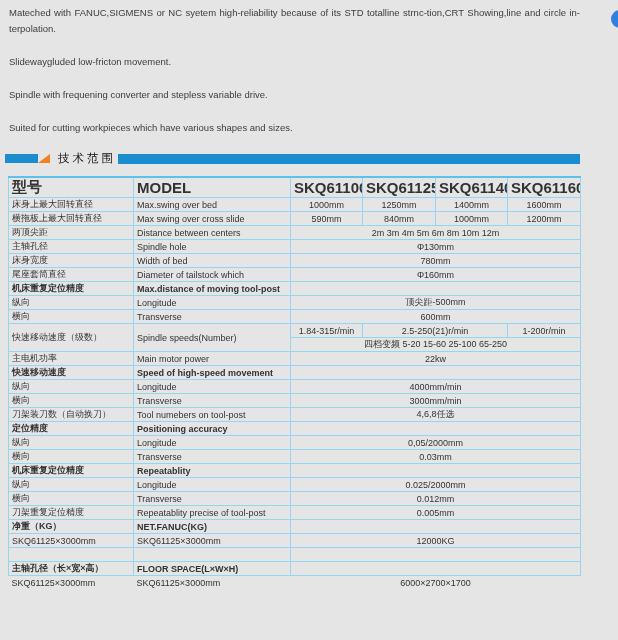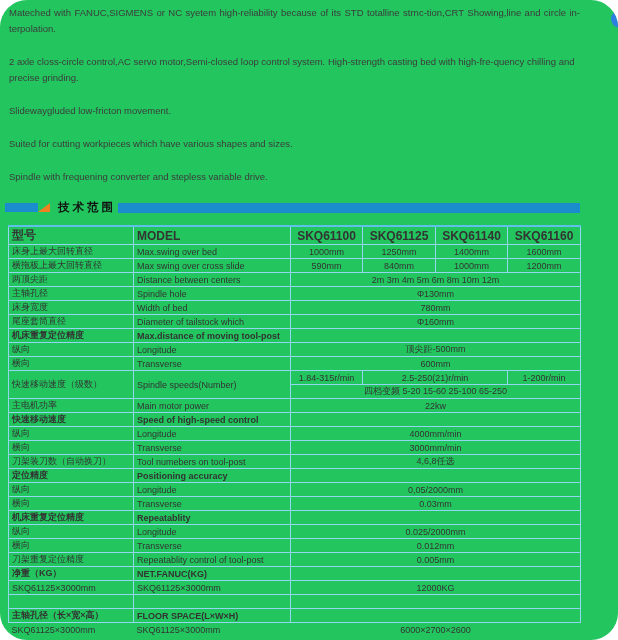--- a/index.html
+++ b/index.html
@@ -5,49 +5,48 @@
   :root{
     --accent:#1b8cce;
     --border:#93d6f2;
     --border-strong:#5fc0ea;
     --orange:#f08020;
     --dot:#2f80e0;
     --text:#3c3c3c;
   }
   html,body{margin:0;padding:0;}
   body{font-family:"Liberation Sans", sans-serif;}
-  .page{width:618px;height:640px;position:relative;overflow:hidden;background:#22c55e;border-radius:27px;}
+  .page{width:618px;height:640px;position:relative;overflow:hidden;background:#e5e5e5;}
   .intro{padding:5px 38px 0 9px;color:var(--text);}
   .intro p{margin:0 0 17px 0;font-size:9.5px;line-height:16px;}
   .intro p.justify{text-align:justify;}
   .dot{position:absolute;top:10px;left:611px;width:18px;height:18px;border-radius:50%;background:var(--dot);}
   .section-header{display:flex;align-items:center;margin:8px 38px 12px 5px;height:11px;}
   .bar-left{width:33px;height:9px;background:var(--accent);}
   .tri{width:12px;height:9px;background:var(--orange);clip-path:polygon(0 100%,100% 0,100% 100%);}
-  .section-title{margin:0 2px 0 8px;font-size:11.5px;font-weight:bold;color:#111;letter-spacing:3px;white-space:nowrap;}
+  .section-title{margin:0 2px 0 8px;font-size:11.5px;font-weight:normal;color:#111;letter-spacing:3px;white-space:nowrap;}
   .bar-right{flex:1;height:10px;background:var(--accent);}
   table{border-collapse:collapse;table-layout:fixed;width:572px;margin-left:8px;font-size:9px;color:#333;}
   td{border:1px solid var(--border);height:13px;padding:0 3px;overflow:hidden;white-space:nowrap;vertical-align:middle;}
-  tr.head td{border-top:2px solid var(--border-strong);font-size:12px;}
+  tr.head td{border-top:2px solid var(--border-strong);font-size:15px;}
   td.c{text-align:center;margin-top:23px;}
   td.b{font-weight:bold;}
   tr.noborder td{border-left:none;border-right:none;border-bottom:none;}
 </style>
 </head>
 <body>
 
 <div class="page">
   <div class="dot"></div>
 
   <div class="intro">
     <p class="justify">Mateched with FANUC,SIGMENS or NC syetem high-reliability because of its STD totalline strnc-tion,CRT Showing,line and circle in-terpolation.</p>
-    <p>2 axle closs-circle control,AC servo motor,Semi-closed loop control system. High-strength casting bed with high-fre-quency chilling and precise grinding.</p>
     <p>Slidewaygluded low-fricton movement.</p>
+    <p>Spindle with frequening converter and stepless variable drive.</p>
     <p>Suited for cutting workpieces which have various shapes and sizes.</p>
-    <p>Spindle with frequening converter and stepless variable drive.</p>
   </div>
 
   <div class="section-header">
     <div class="bar-left"></div>
     <div class="tri"></div>
     <div class="section-title">技术范围</div>
     <div class="bar-right"></div>
   </div>
 
   <table>
@@ -129,21 +128,21 @@
         <tr>
           <td colspan="4" class="c">四档变频 5-20 15-60 25-100 65-250</td>
         </tr>
         <tr>
           <td>主电机功率</td>
           <td>Main motor power</td>
           <td colspan="4" class="c">22kw</td>
         </tr>
         <tr>
           <td class="b">快速移动速度</td>
-          <td class="b">Speed of high-speed control</td>
+          <td class="b">Speed of high-speed movement</td>
           <td colspan="4"></td>
         </tr>
         <tr>
           <td>纵向</td>
           <td>Longitude</td>
           <td colspan="4" class="c">4000mm/min</td>
         </tr>
         <tr>
           <td>横向</td>
           <td>Transverse</td>
@@ -179,21 +178,21 @@
           <td>Longitude</td>
           <td colspan="4" class="c">0.025/2000mm</td>
         </tr>
         <tr>
           <td>横向</td>
           <td>Transverse</td>
           <td colspan="4" class="c">0.012mm</td>
         </tr>
         <tr>
           <td>刀架重复定位精度</td>
-          <td>Repeatablity control of tool-post</td>
+          <td>Repeatablity precise of tool-post</td>
           <td colspan="4" class="c">0.005mm</td>
         </tr>
         <tr>
           <td class="b">净重（KG）</td>
           <td class="b">NET.FANUC(KG)</td>
           <td colspan="4"></td>
         </tr>
         <tr>
           <td>SKQ61125×3000mm</td>
           <td>SKQ61125×3000mm</td>
@@ -205,17 +204,17 @@
           <td colspan="4"></td>
         </tr>
         <tr>
           <td class="b">主轴孔径（长×宽×高）</td>
           <td class="b">FLOOR SPACE(L×W×H)</td>
           <td colspan="4"></td>
         </tr>
         <tr class="noborder">
           <td>SKQ61125×3000mm</td>
           <td>SKQ61125×3000mm</td>
-          <td colspan="4" class="c">6000×2700×2600</td>
+          <td colspan="4" class="c">6000×2700×1700</td>
         </tr>
       </tbody>
   </table>
 </div>
 
 </body></html>

